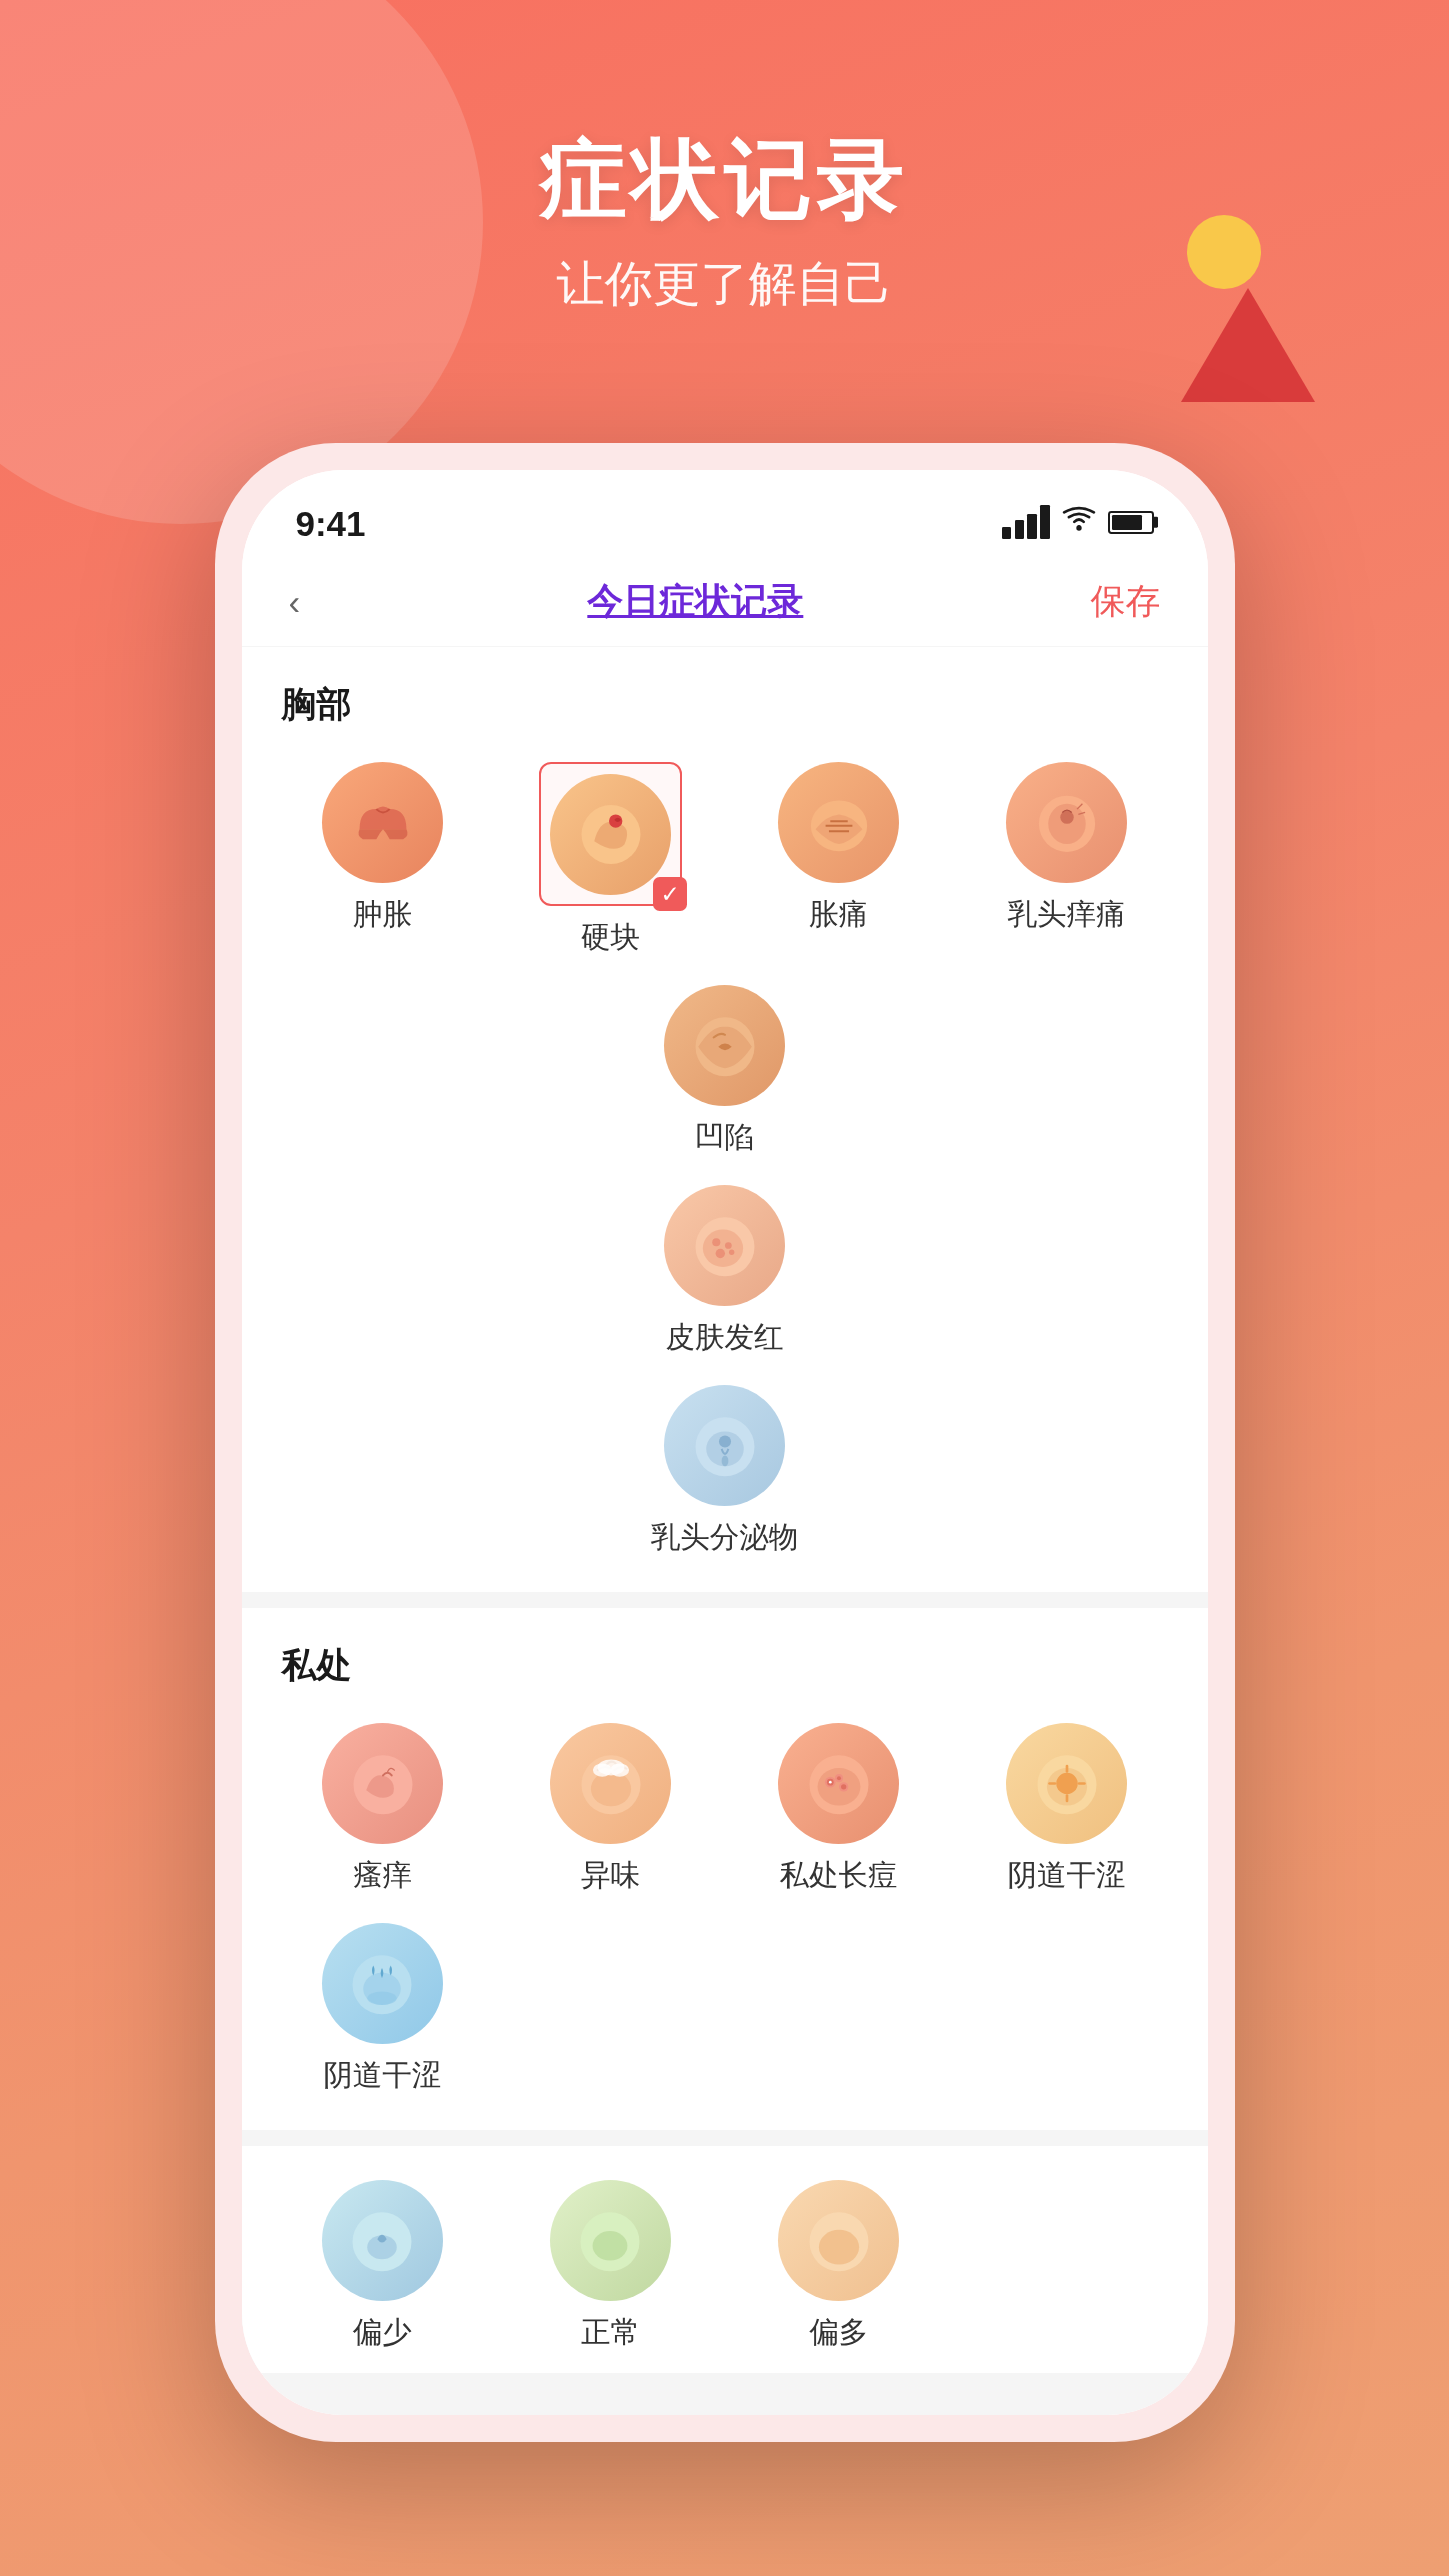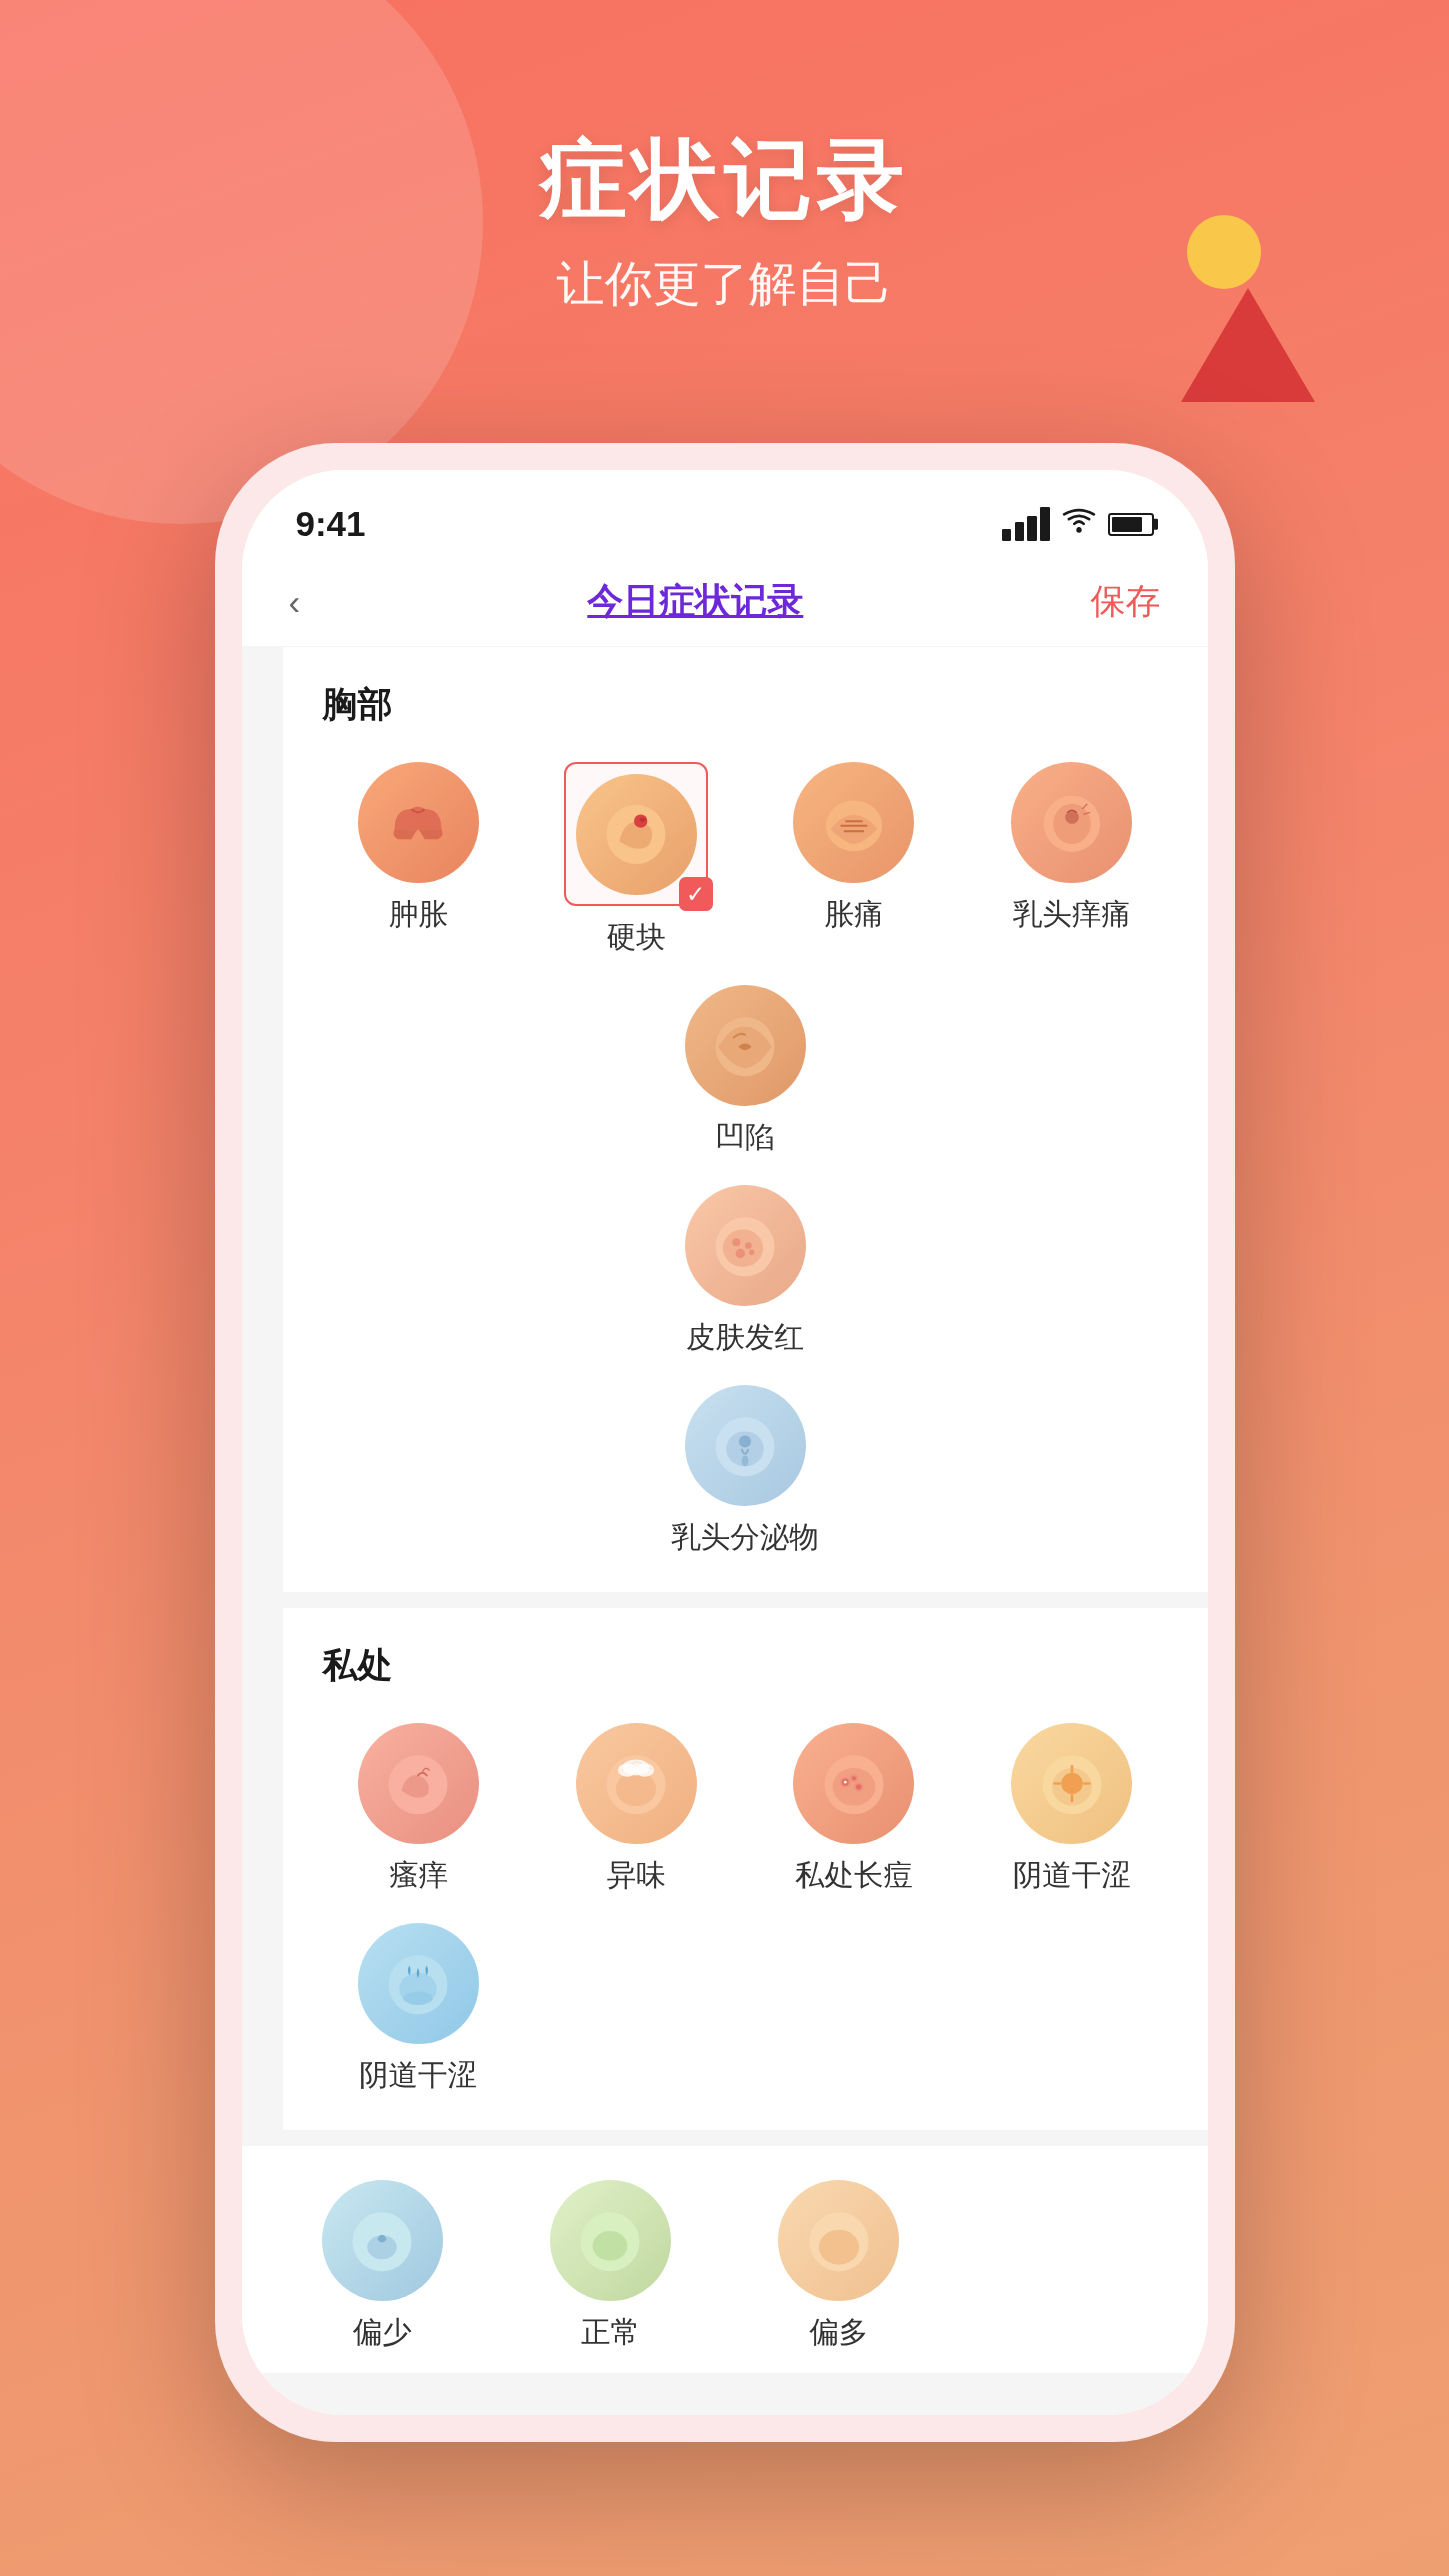--- a/index.html
+++ b/index.html
@@ -105,21 +105,21 @@
       background: #ffffff;
       border-radius: 101px;
       overflow: hidden;
       position: relative;
     }
 
     
     .status-bar {
       display: flex;
       justify-content: space-between;
-      align-items: center;
+      align-items: flex-start;
       padding: 34px 54px 13.4px;
       background: white;
     }
     .status-time {
       font-size: 35px;
       font-weight: 600;
       color: #1a1a1a;
     }
     .status-icons {
       display: flex;
@@ -200,21 +200,20 @@
       overflow-y: auto;
       height: calc(100% - 161px);
       background: #f5f5f5;
     }
 
     
     .section {
       background: white;
       margin-bottom: 16px;
       padding: 34px 40px;
-      margin-left: 41px;
     }
     .section-title {
       font-size: 35px;
       font-weight: 600;
       color: #1a1a1a;
       margin-bottom: 34px;
     }
 
     
     .symptom-grid {

